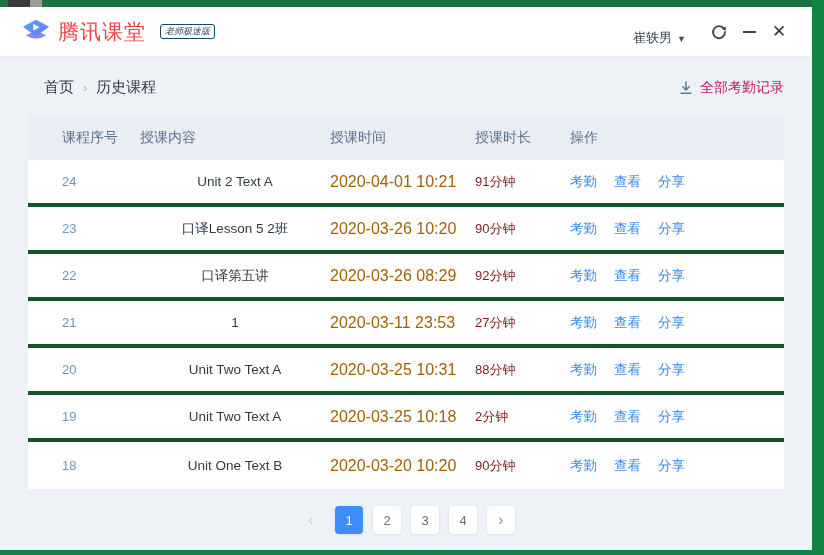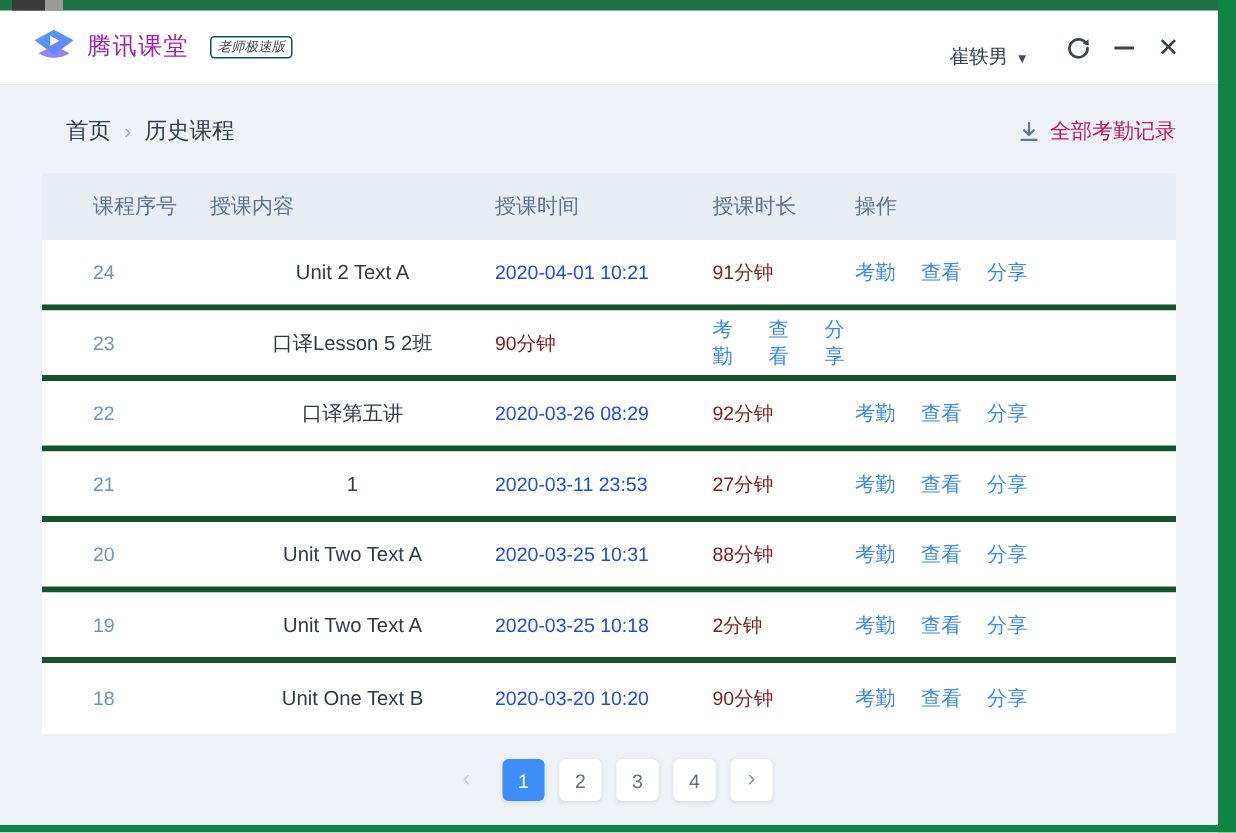--- a/index.html
+++ b/index.html
@@ -20,21 +20,21 @@
   
   .app { position: absolute; top: 7px; left: 0; width: 812px; height: 543px; background: #eef2f7; }
 
   
   .app-header {
     height: 50px; background: #ffffff; border-bottom: 1px solid #ebebeb;
     display: flex; align-items: center; padding: 0 18px 0 22px;
   }
   .brand { display: flex; align-items: center; gap: 8px; }
   .logo { width: 28px; height: 26px; flex: 0 0 auto; }
-  .app-title { font-size: 16px; color: #a21caf; letter-spacing: 1px; }
+  .app-title { font-size: 21px; color: #ef4444; letter-spacing: 1px; }
   .app-badge {
     margin-left: 6px; font-size: 9px; color: #3f4b5c; border: 1px solid #0c4a6e;
     border-radius: 3px; padding: 2px 4px; line-height: 1; white-space: nowrap; font-style: italic;
   }
   .header-right { margin-left: auto; display: flex; align-items: flex-end; gap: 0; }
   .user-box { display: flex; align-items: center; gap: 5px; cursor: pointer; padding-right: 18px; }
   .user-name { font-size: 13px; color: #33404f; }
   .caret { font-size: 9px; color: #45505e; transform: translateY(1px); }
   .win-btn { width: 30px; height: 30px; display: flex; align-items: center; justify-content: center; cursor: pointer; }
   .min-bar { width: 13px; height: 2px; background: #3c4450; display: inline-block; }
@@ -51,21 +51,21 @@
 
   
   .table-card { margin: 0 28px; background: #ffffff; border-radius: 2px; }
   .t-grid { display: grid; grid-template-columns: 78px 190px 145px 95px auto; align-items: center; padding-left: 34px; }
   .t-head { background: #e9eef5; height: 45px; border-radius: 2px 2px 0 0; }
   .t-head .th { font-size: 14px; color: #5c7390; }
   .t-row { height: 47px; border-bottom: 4px solid #14532d; background: #ffffff; }
   .t-row:last-child { border-bottom: none; }
   .cell-no { font-size: 13px; color: #6e96bb; }
   .cell-content { font-size: 13.5px; color: #2f3a47; text-align: center; }
-  .cell-time { font-size: 13px; color: #1d4ed8; }
+  .cell-time { font-size: 16px; color: #a16207; }
   .cell-duration { font-size: 13px; color: #7f1d1d; }
   .cell-ops { display: flex; gap: 17px; }
   .op-link { font-size: 13.5px; color: #3b8be4; cursor: pointer; text-decoration: none; }
 
   
   .pagination { display: flex; align-items: center; justify-content: center; gap: 10px; margin-top: 17px; }
   .page-box {
     min-width: 28px; height: 28px; border-radius: 4px; background: #ffffff;
     display: flex; align-items: center; justify-content: center;
     font-size: 13px; color: #5f7183; cursor: pointer;
@@ -155,20 +155,21 @@
       <span class="cell-ops">
         <a class="op-link">考勤</a>
         <a class="op-link">查看</a>
         <a class="op-link">分享</a>
       </span>
     </div>
 
     <div class="t-grid t-row">
       <span class="cell-no">23</span>
       <span class="cell-content">口译Lesson 5 2班</span>
+      <span class="cell-time">2020-03-26 10:20</span>
       <span class="cell-duration">90分钟</span>
       <span class="cell-ops">
         <a class="op-link">考勤</a>
         <a class="op-link">查看</a>
         <a class="op-link">分享</a>
       </span>
     </div>
 
     <div class="t-grid t-row">
       <span class="cell-no">22</span>

